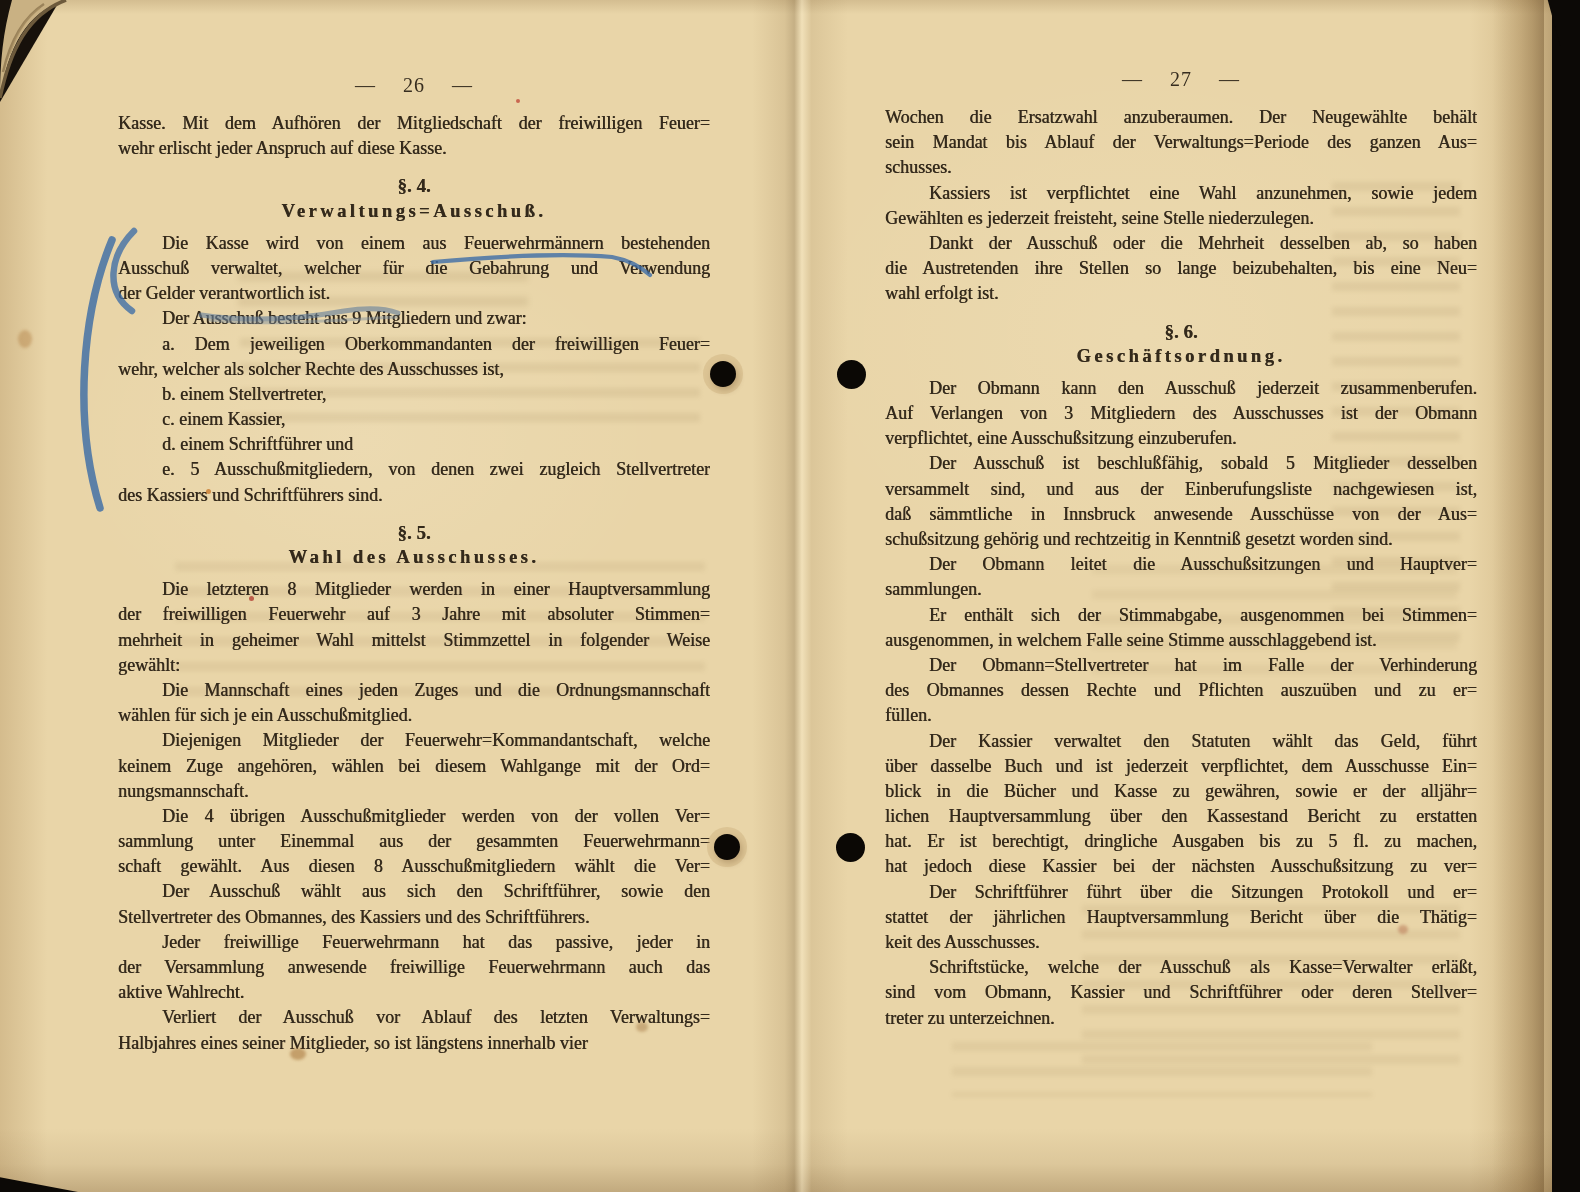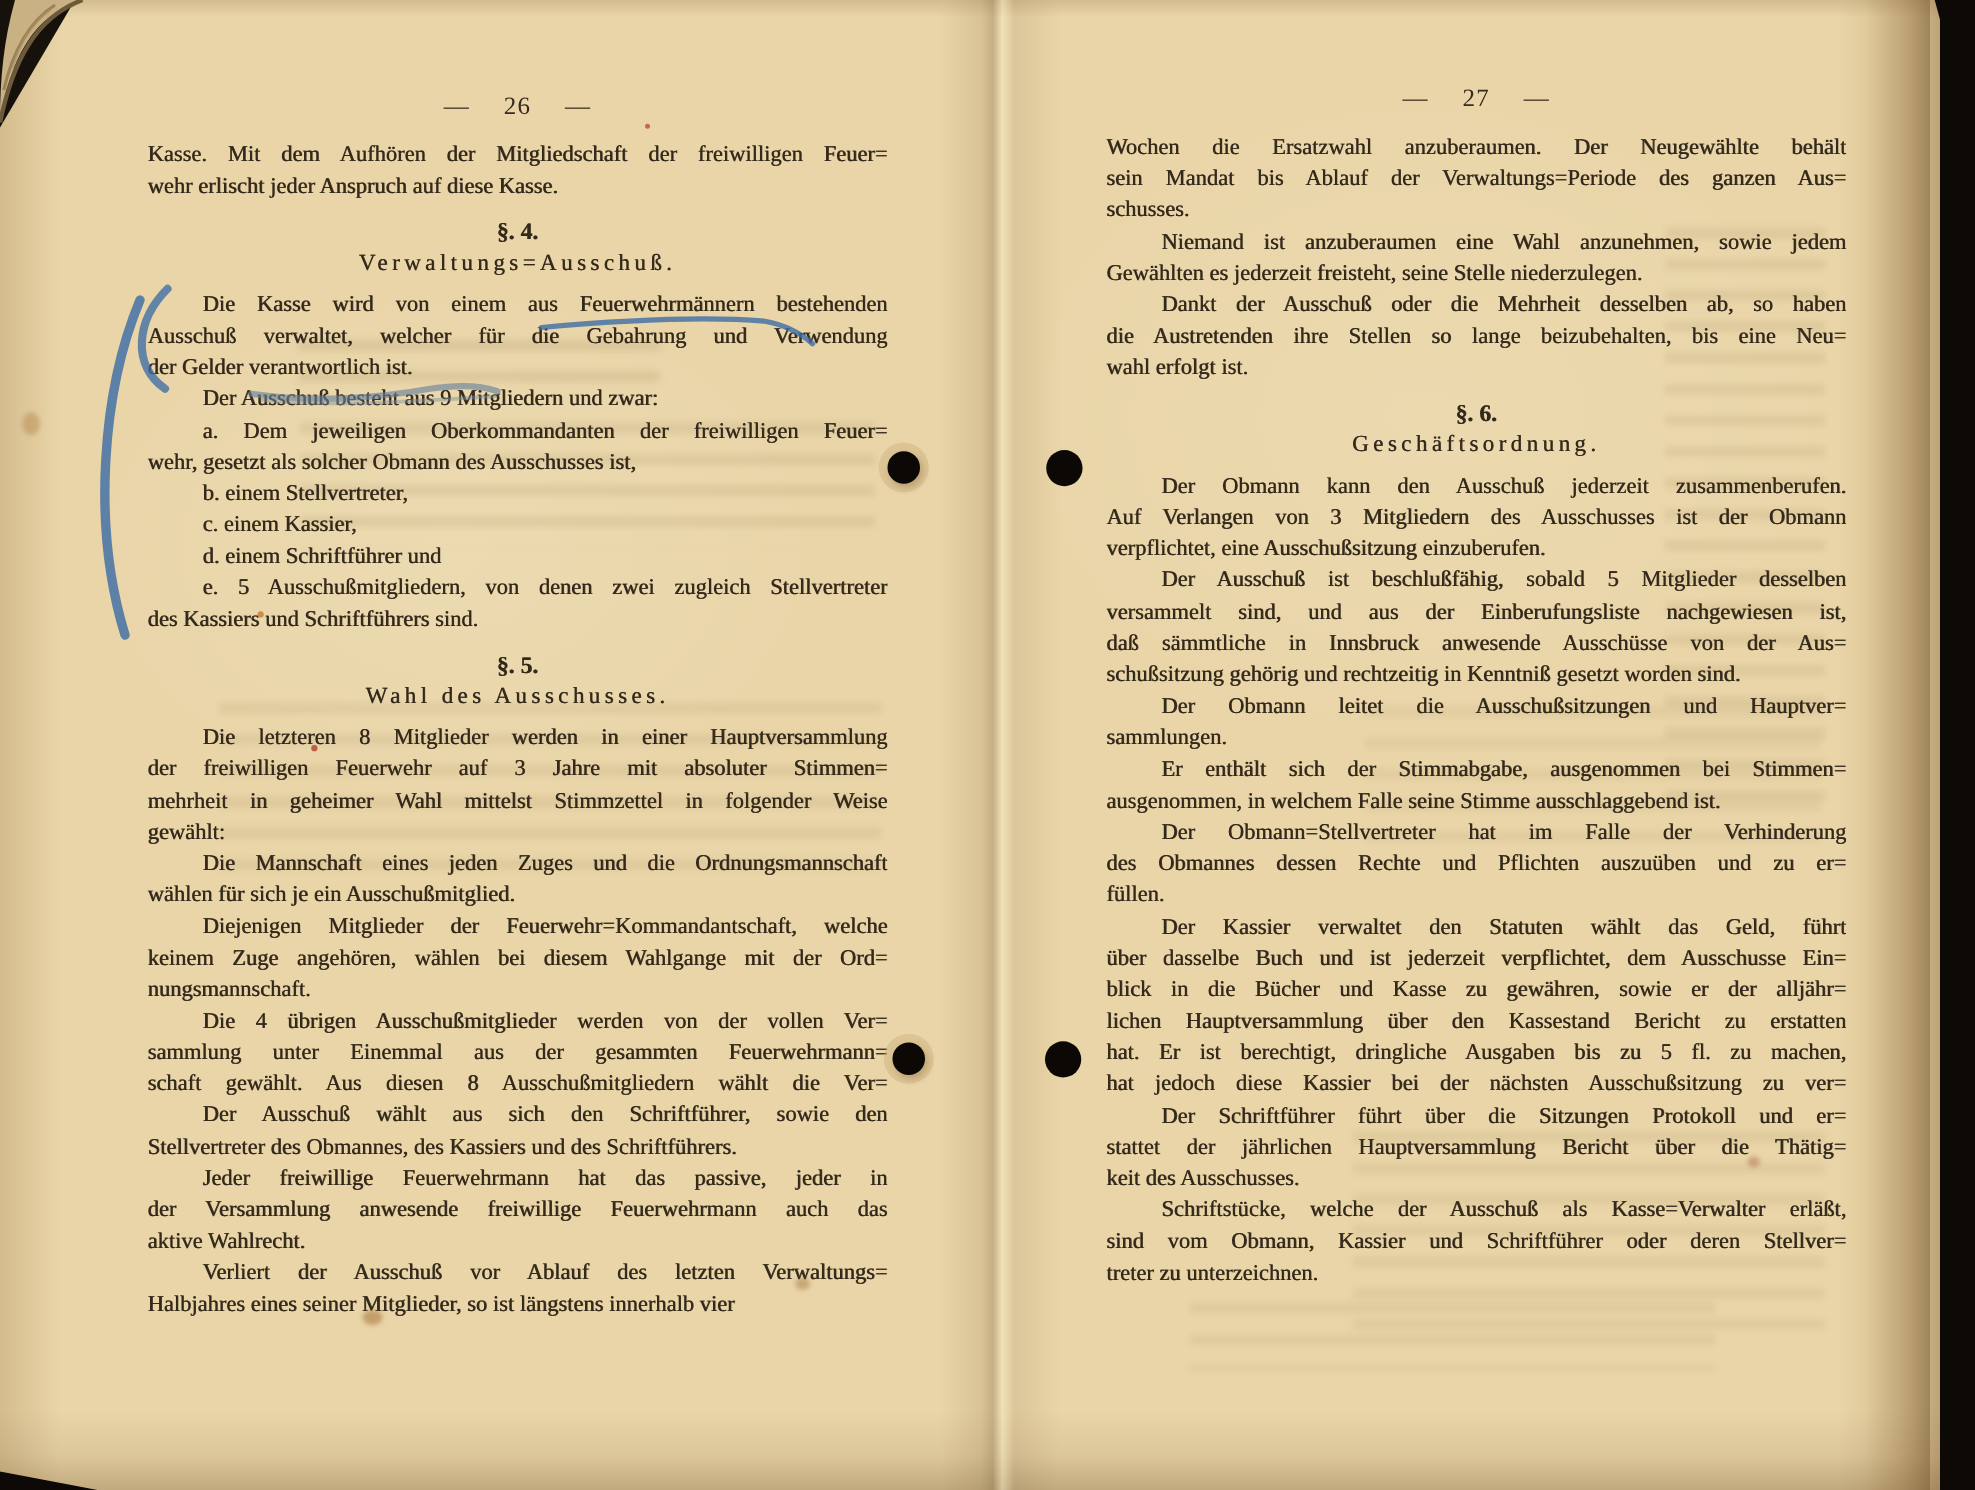--- a/index.html
+++ b/index.html
@@ -32,21 +32,21 @@
   .page-header{display:flex;justify-content:center;align-items:center;gap:27px;
       font-size:20px;letter-spacing:1px;margin-bottom:14px;color:#372d1f;}
   .page-body{margin-top:8px;}
   .line{height:25.2px;line-height:25.2px;font-size:18px;overflow:hidden;
       text-align:justify;text-align-last:justify;
       text-shadow:0.5px 0 0 rgba(47,37,23,.85);}
   .line.last{text-align:left;text-align-last:left;}
   .line.indent{text-indent:44px;}
   .sec{height:25.2px;line-height:25.2px;font-size:19px;font-weight:bold;text-align:center;
       margin-top:12px;text-shadow:0.4px 0 0 rgba(47,37,23,.8);}
-  .title{height:25.2px;line-height:25.2px;font-size:18.5px;font-weight:normal;text-align:center;
+  .title{height:25.2px;line-height:25.2px;font-size:18.5px;font-weight:bold;text-align:center;
       letter-spacing:3.5px;margin-bottom:7px;text-shadow:0.4px 0 0 rgba(47,37,23,.8);}
   
   .hole{position:absolute;border-radius:50%;background:#0b0805;}
   .hole.ringed{box-shadow:0 0 0 7px rgba(205,175,125,.45), 2px 3px 6px rgba(95,65,30,.45);}
   #hole-tl{left:710px;top:361px;width:26px;height:26px;}
   #hole-tr{left:837px;top:360px;width:29px;height:29px;}
   #hole-bl{left:714px;top:834px;width:26px;height:26px;}
   #hole-br{left:836px;top:833px;width:29px;height:29px;}
   
   .ghost{position:absolute;background:repeating-linear-gradient(180deg,
@@ -85,21 +85,21 @@
     <div class="page-body">
         <div class="line">Kasse.  Mit dem Aufhören der Mitgliedschaft der freiwilligen Feuer=</div>
         <div class="line last">wehr erlischt jeder Anspruch auf diese Kasse.</div>
         <div class="sec">§. 4.</div>
         <div class="title">Verwaltungs=Ausschuß.</div>
         <div class="line indent">Die Kasse wird von einem aus Feuerwehrmännern bestehenden</div>
         <div class="line">Ausschuß verwaltet, welcher für die Gebahrung und Verwendung</div>
         <div class="line last">der Gelder verantwortlich ist.</div>
         <div class="line last indent">Der Ausschuß besteht aus 9 Mitgliedern und zwar:</div>
         <div class="line indent">a. Dem jeweiligen Oberkommandanten der freiwilligen Feuer=</div>
-        <div class="line last">wehr, gesetzt als solcher Obmann des Ausschusses ist,</div>
+        <div class="line last">wehr, welcher als solcher Rechte des Ausschusses ist,</div>
         <div class="line last indent">b. einem Stellvertreter,</div>
         <div class="line last indent">c. einem Kassier,</div>
         <div class="line last indent">d. einem Schriftführer und</div>
         <div class="line indent">e. 5 Ausschußmitgliedern, von denen zwei zugleich Stellvertreter</div>
         <div class="line last">des Kassiers und Schriftführers sind.</div>
         <div class="sec">§. 5.</div>
         <div class="title">Wahl des Ausschusses.</div>
         <div class="line indent">Die letzteren 8 Mitglieder werden in einer Hauptversammlung</div>
         <div class="line">der freiwilligen Feuerwehr auf 3 Jahre mit absoluter Stimmen=</div>
         <div class="line">mehrheit in geheimer Wahl mittelst Stimmzettel in folgender Weise</div>
@@ -125,21 +125,21 @@
   <div class="page" id="page-right">
     <div class="page-header">
       <span>—</span>
       <span>27</span>
       <span>—</span>
     </div>
     <div class="page-body">
         <div class="line">Wochen die Ersatzwahl anzuberaumen.  Der Neugewählte behält</div>
         <div class="line">sein Mandat bis Ablauf der Verwaltungs=Periode des ganzen Aus=</div>
         <div class="line last">schusses.</div>
-        <div class="line indent">Niemand ist anzuberaumen eine Wahl anzunehmen, sowie jedem</div>
+        <div class="line indent">Kassiers ist verpflichtet eine Wahl anzunehmen, sowie jedem</div>
         <div class="line last">Gewählten es jederzeit freisteht, seine Stelle niederzulegen.</div>
         <div class="line indent">Dankt der Ausschuß oder die Mehrheit desselben ab, so haben</div>
         <div class="line">die Austretenden ihre Stellen so lange beizubehalten, bis eine Neu=</div>
         <div class="line last">wahl erfolgt ist.</div>
         <div class="sec">§. 6.</div>
         <div class="title">Geschäftsordnung.</div>
         <div class="line indent">Der Obmann kann den Ausschuß jederzeit zusammenberufen.</div>
         <div class="line">Auf Verlangen von 3 Mitgliedern des Ausschusses ist der Obmann</div>
         <div class="line last">verpflichtet, eine Ausschußsitzung einzuberufen.</div>
         <div class="line indent">Der Ausschuß ist beschlußfähig, sobald 5 Mitglieder desselben</div>

